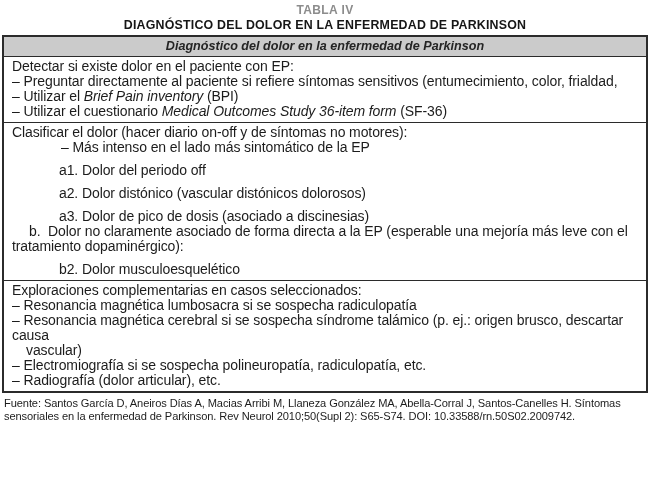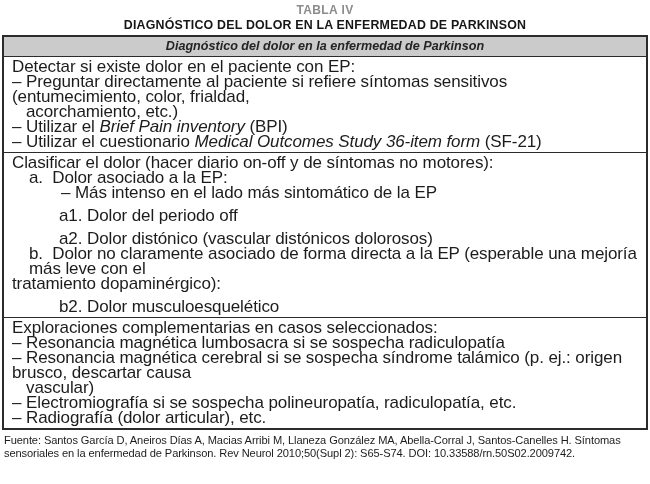--- a/index.html
+++ b/index.html
@@ -30,21 +30,21 @@
   .thead{
     background:var(--header-bg);
     border-bottom:1.5px solid var(--border-color);
     text-align:center;
     font-style:italic;font-weight:700;
     font-size:12.6px;color:#242424;
     padding:2px 0 3px 0;
   }
   .row{
     padding:2px 6px 3px 8px;
-    font-size:17px;line-height:15px;letter-spacing:-.1px;
+    font-size:14px;line-height:15px;letter-spacing:-.1px;
     border-bottom:1.5px solid var(--border-color);
   }
   .row:last-child{border-bottom:none;}
   .line{white-space:pre-wrap;}
   .cont{padding-left:14px;}
   .indA{padding-left:17px;}
   .indB{padding-left:49px;}
   .indC{padding-left:47px;margin-top:8px;}
   .it{font-style:italic;}
   .footer{
@@ -59,31 +59,30 @@
   <div class="num">TABLA IV</div>
   <div class="ttl">DIAGNÓSTICO DEL DOLOR EN LA ENFERMEDAD DE PARKINSON</div>
 </div>
 
 <div class="tbl">
   <div class="thead">Diagnóstico del dolor en la enfermedad de Parkinson</div>
 
   <div class="row">
     <div class="line">Detectar si existe dolor en el paciente con EP:</div>
     <div class="line">– Preguntar directamente al paciente si refiere síntomas sensitivos (entumecimiento, color, frialdad,</div>
-    <div class="line cont">acorchamiento, etc.)</div>
     <div class="line"><span>– Utilizar el </span><span class="it">Brief Pain inventory</span><span> (BPI)</span></div>
-    <div class="line"><span>– Utilizar el cuestionario </span><span class="it">Medical Outcomes Study 36-item form</span><span> (SF-21)</span></div>
+    <div class="line"><span>– Utilizar el cuestionario </span><span class="it">Medical Outcomes Study 36-item form</span><span> (SF-36)</span></div>
   </div>
 
   <div class="row">
     <div class="line">Clasificar el dolor (hacer diario on-off y de síntomas no motores):</div>
-    <div class="line indA">a.  Dolor asociado a la EP:</div>
     <div class="line indB">– Más intenso en el lado más sintomático de la EP</div>
     <div class="line indC">a1. Dolor del periodo off</div>
     <div class="line indC">a2. Dolor distónico (vascular distónicos dolorosos)</div>
+    <div class="line indC">a3. Dolor de pico de dosis (asociado a discinesias)</div>
     <div class="line indA">b.  Dolor no claramente asociado de forma directa a la EP (esperable una mejoría más leve con el</div>
     <div class="line">tratamiento dopaminérgico):</div>
     <div class="line indC">b2. Dolor musculoesquelético</div>
   </div>
 
 
   <div class="row">
     <div class="line">Exploraciones complementarias en casos seleccionados:</div>
     <div class="line">– Resonancia magnética lumbosacra si se sospecha radiculopatía</div>
     <div class="line">– Resonancia magnética cerebral si se sospecha síndrome talámico (p. ej.: origen brusco, descartar causa</div>

